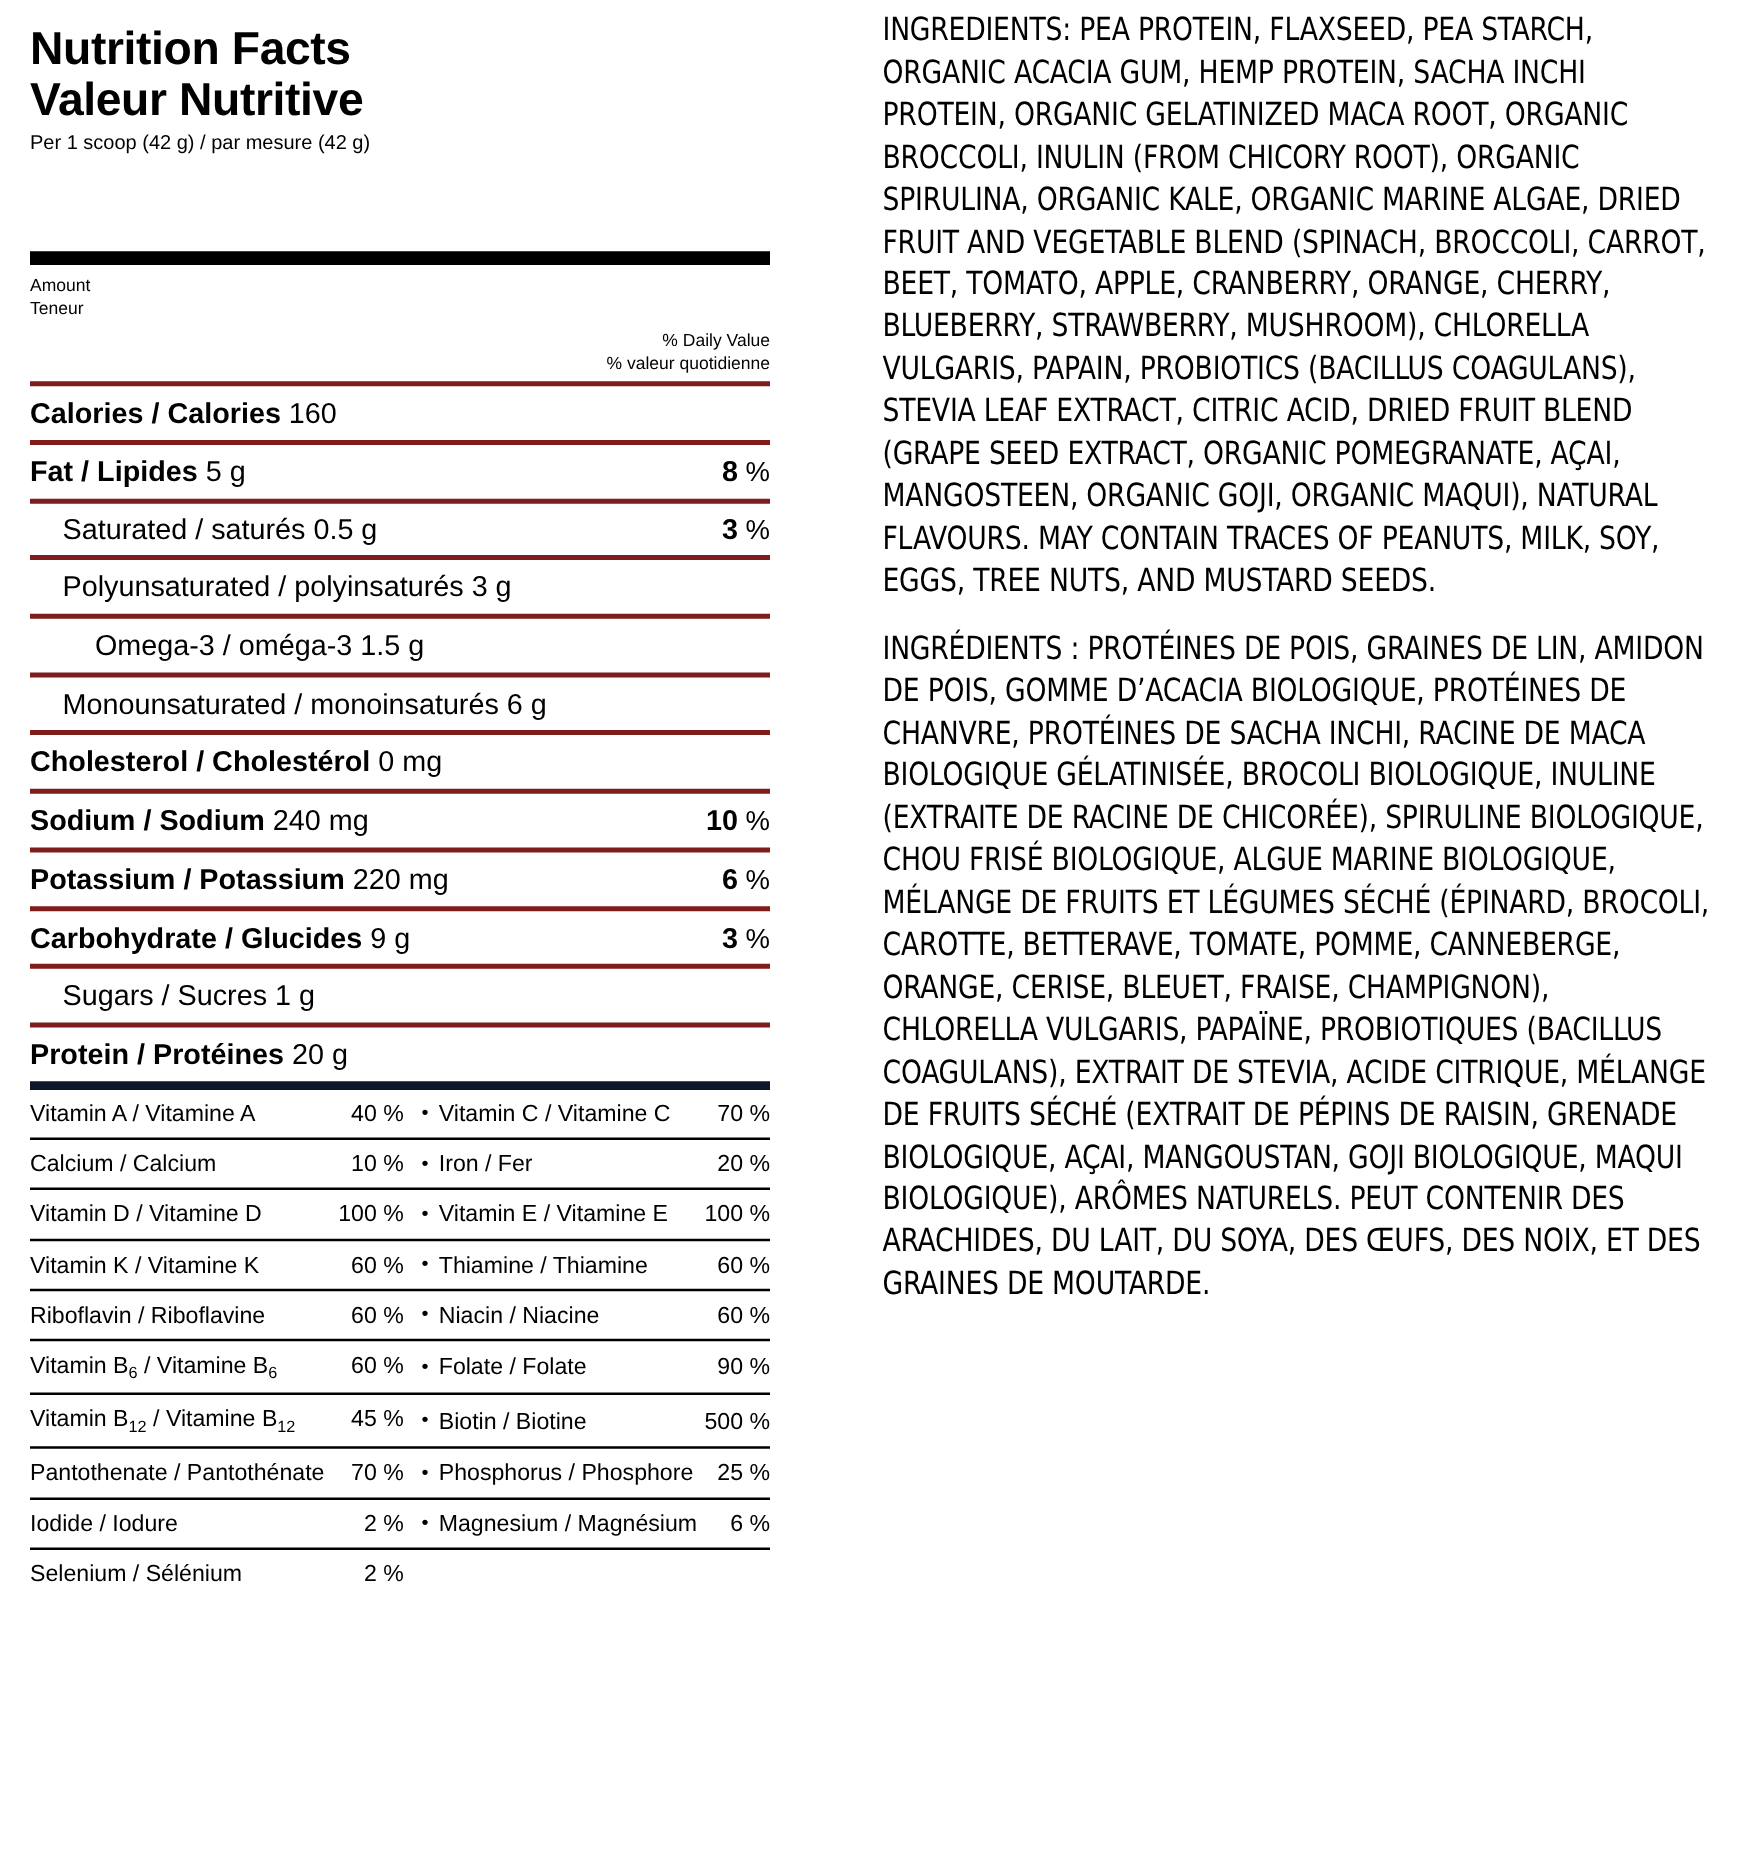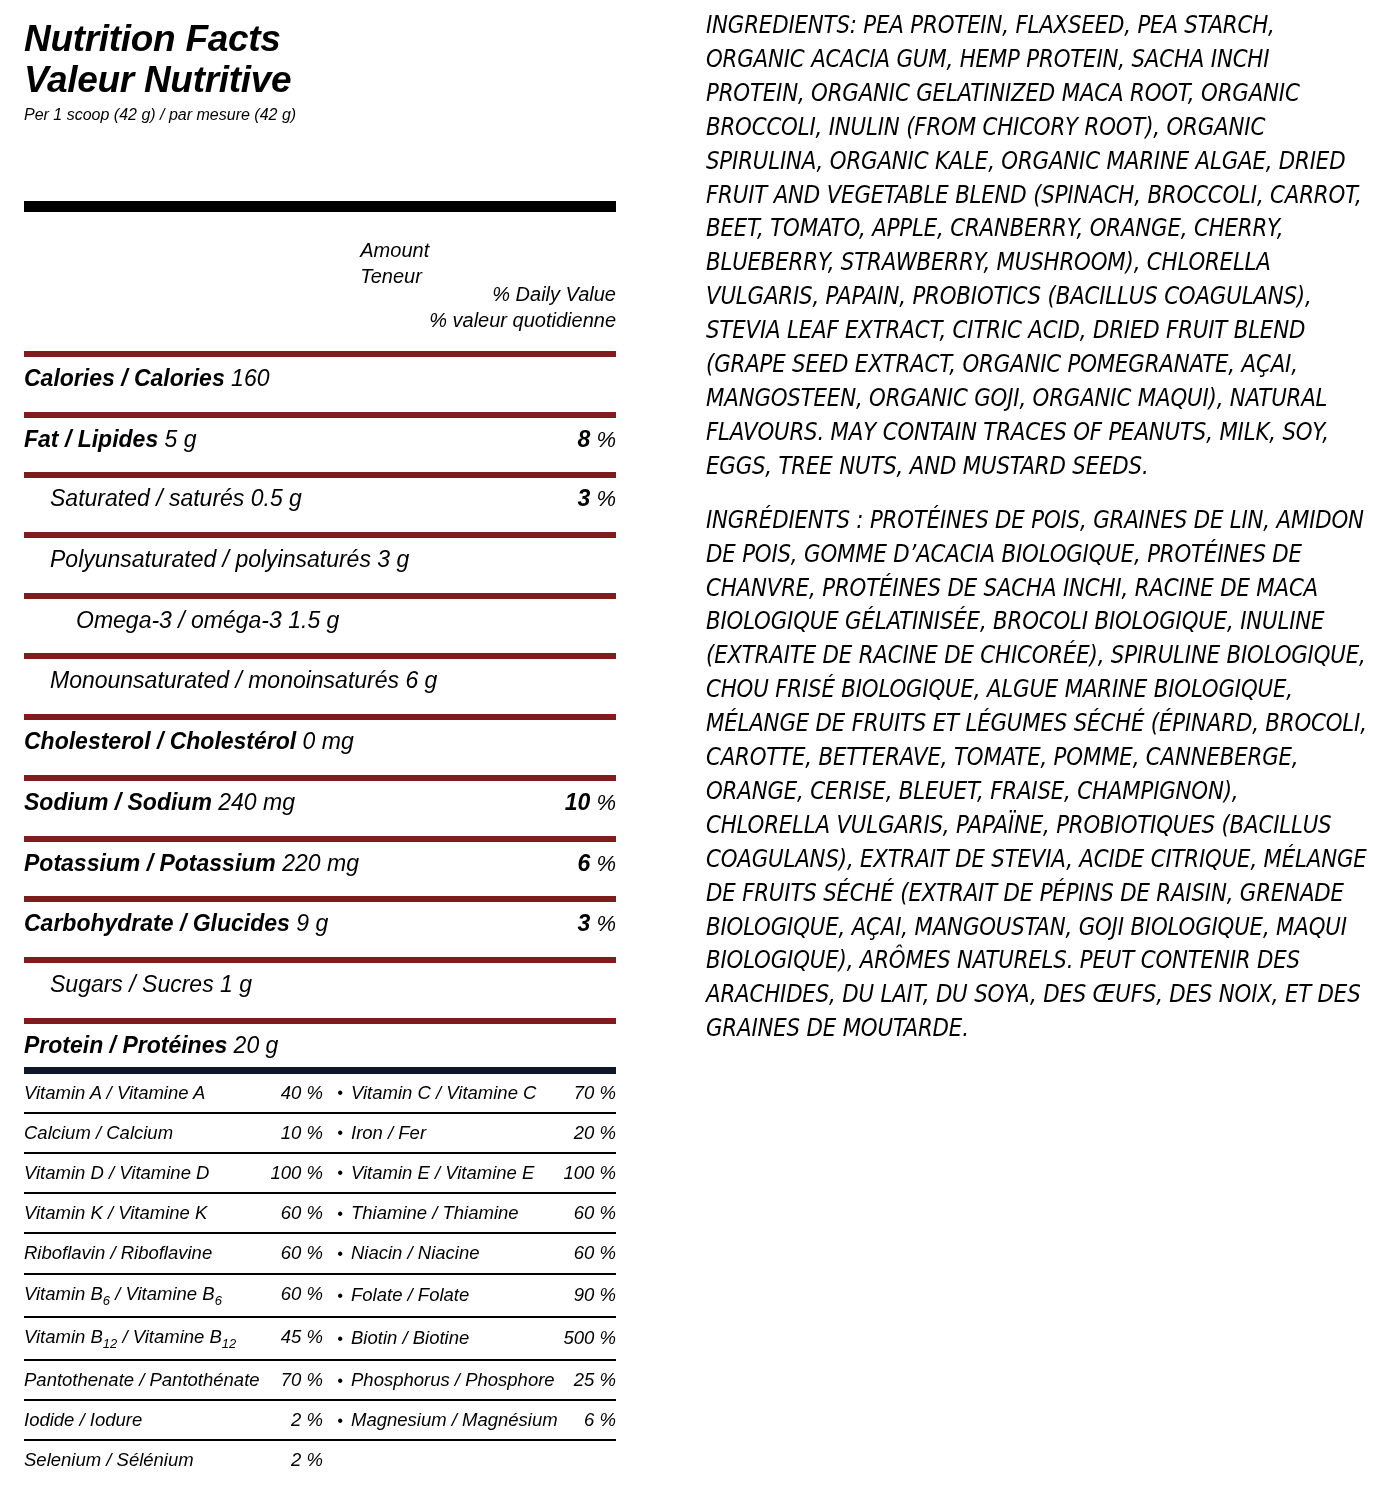--- a/index.html
+++ b/index.html
@@ -13,21 +13,20 @@
     font-family: "Liberation Sans", sans-serif;
     color: #000000;
     position: relative;
     overflow: hidden;
   }
   .page {
     display: flex;
     width: 1391px;
     height: 1500px;
     box-sizing: border-box;
-    font-style: italic;
   }
 
   
   .nf-panel {
     width: 640px;
     padding: 18px 24px 0 24px;
     box-sizing: border-box;
   }
   .nf-title {
     font-size: 37px;
@@ -46,37 +45,36 @@
     font-size: 16px;
     line-height: 1.25;
     margin-top: 3px;
   }
   .rule-thick {
     border-top: 11px solid #000;
     margin-top: 76px;
   }
   .dv-head {
     display: flex;
-    justify-content: flex-end;
-    padding: 25px 0 6px 0;
-    font-size: 20px;
+    justify-content: space-between;
+    padding: 7px 0 6px 0;
+    font-size: 14px;
     line-height: 1.3;
   }
   .dv-head .left { text-align: left; }
   .dv-head .right { text-align: right; margin-top: 44px; }
 
   .row {
     display: flex;
     align-items: baseline;
     justify-content: center;
-    border-top: 6px solid #7f1d1d;
+    border-top: 4px solid #7f1d1d;
     padding: 7px 0 7px 0;
     font-size: 23px;
     line-height: 1.25;
-    margin-top: 12px;
   }
   .row .nm { flex: 1 1 auto; padding-right: 10px; }
   .row .dv { flex: 0 0 auto; white-space: nowrap; font-size: 22px; }
   .row .dv b { font-size: 23px; }
   .b { font-weight: bold; }
   .indent1 { padding-left: 26px; }
   .indent2 { padding-left: 52px; }
   .row.two-line { padding: 6px 0 6px 0; }
   .row.two-line .nm { line-height: 1.28; }
 

